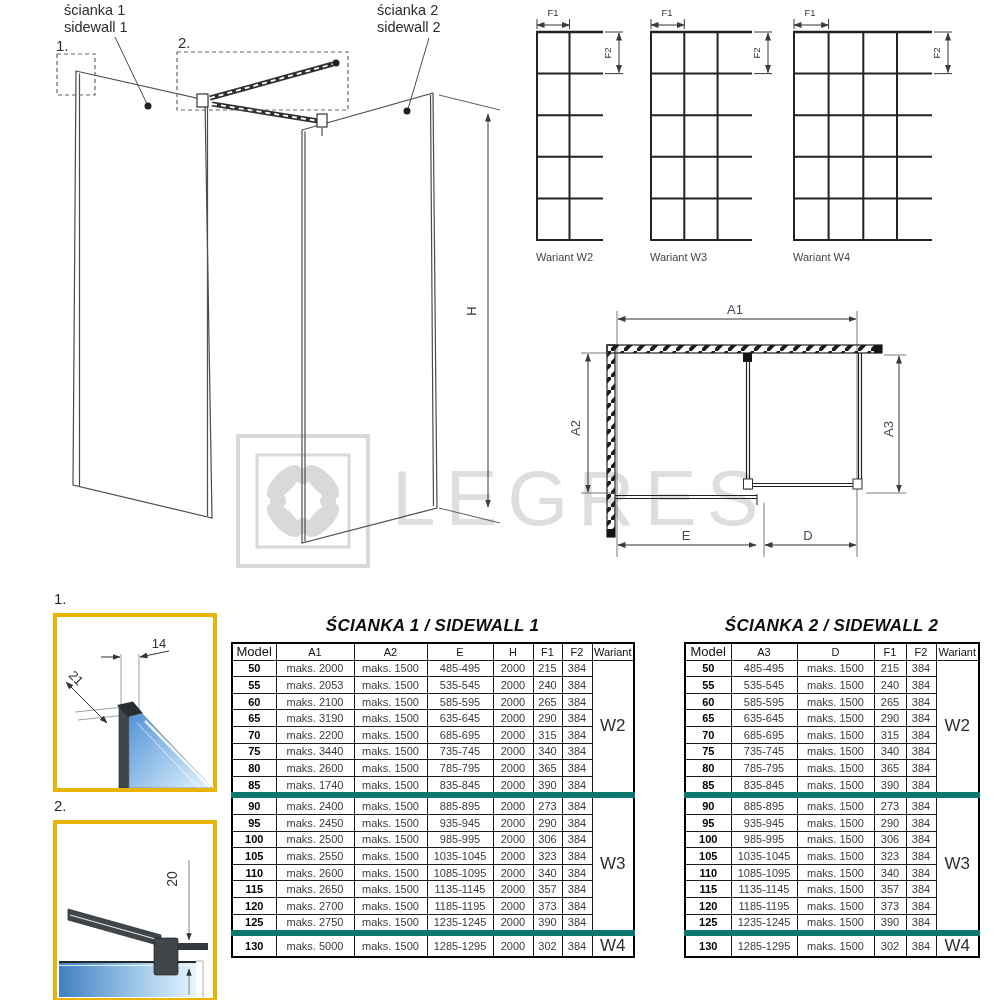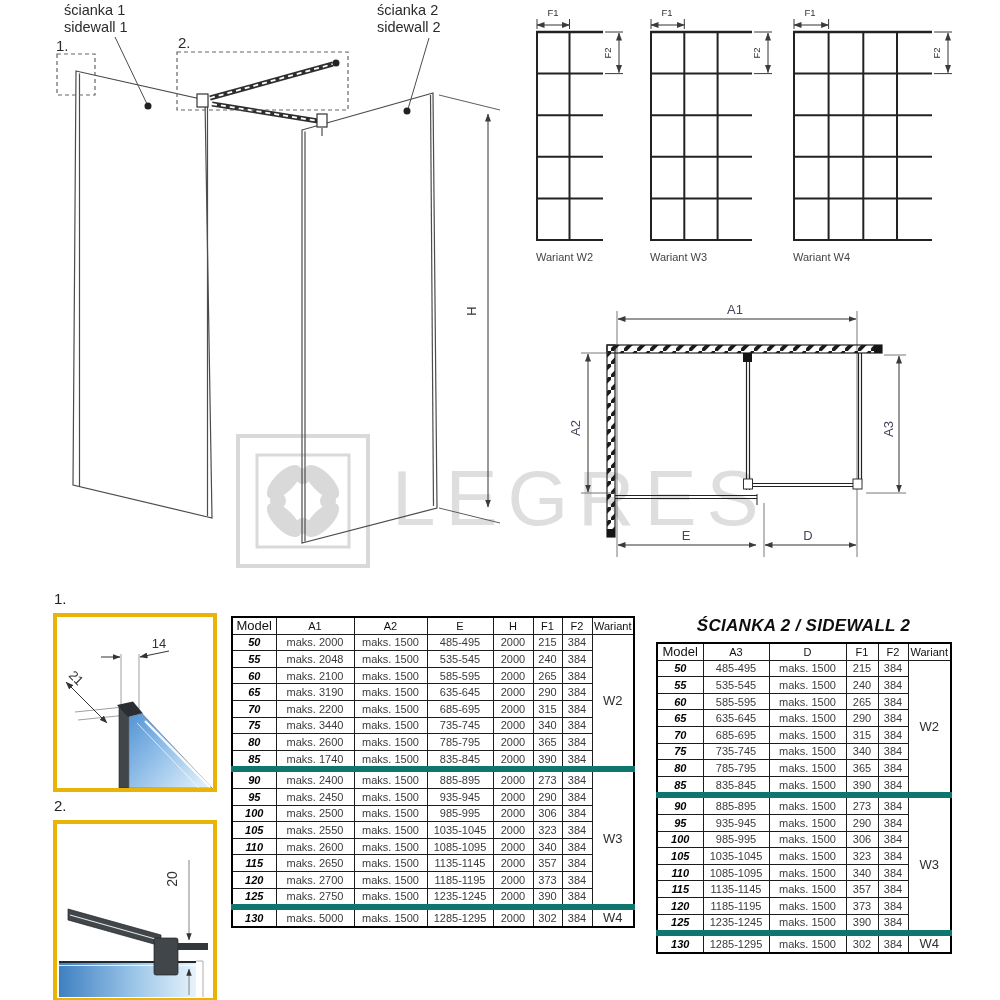--- a/index.html
+++ b/index.html
@@ -13,28 +13,28 @@
   
   .detail-box{position:absolute;border:4px solid #eab308;background:transparent;z-index:2}
   #det1{left:53px;top:613px;width:156px;height:171px}
   #det2{left:53px;top:820px;width:156px;height:174px}
   .det-label{position:absolute;font-size:15px;color:#222;z-index:2}
   #det1-label{left:54px;top:590px}
   #det2-label{left:54px;top:797px}
   
   .spec{position:absolute;top:616px;z-index:3}
   #spec1{left:231px;width:403px}
-  #spec2{left:656px;width:295px}
+  #spec2{left:684px;width:295px}
   .spec-title{font-style:italic;font-weight:bold;font-size:17px;text-align:center;margin:0 0 6px 0;color:#0d0d0d;letter-spacing:.3px;white-space:nowrap}
   table{border-collapse:collapse;table-layout:fixed;width:100%;border:2px solid #000}
   th,td{border:1px solid #1c1c1c;text-align:center;vertical-align:middle;padding:0 1px;height:15.6px;font-size:11px;color:#3a3a3a;overflow:hidden;white-space:nowrap}
   th{font-weight:normal;color:#111}
   th.model-h{font-weight:normal;font-size:13px}
-  td.model{font-weight:bold;font-style:italic;color:#000}
-  td.variant{font-size:13px;color:#2e2e2e}
+  td.model{font-weight:bold;color:#000}
+  td.variant{font-size:17px;color:#2e2e2e}
   tr.grp td{border-top:6px solid #0f766e}
 </style>
 </head>
 <body>
 
 <div class="wm-logo">
   <svg width="134" height="134" viewBox="0 0 134 134">
     <rect x="2" y="2" width="130" height="130" fill="none" stroke="#d9d9d9" stroke-width="4"></rect>
     <rect x="21" y="21" width="92" height="92" fill="none" stroke="#d9d9d9" stroke-width="3"></rect>
     <g fill="#d9d9d9">
@@ -277,20 +277,21 @@
     <rect x="121" y="119" width="30" height="7" fill="#33383d"></rect>
 
     <line x1="132" y1="36" x2="132" y2="116" stroke="#777" stroke-width="0.9" marker-end="url(#arrF)"></line>
     <line x1="132" y1="166" x2="132" y2="145" stroke="#777" stroke-width="0.9" marker-end="url(#arrF)"></line>
     <line x1="132" y1="166" x2="132" y2="171" stroke="#777" stroke-width="0.9"></line>
     <text x="120" y="55" font-size="14" fill="#333" text-anchor="middle" transform="rotate(-90 120 55)">20</text>
   </svg>
 </div>
 
 <div class="spec" id="spec1">
+  <div class="spec-title">ŚCIANKA 1 / SIDEWALL 1</div>
   <table>
     <colgroup>
       <col style="width:44px">
         <col style="width:78px">
         <col style="width:73px">
         <col style="width:66px">
       <col style="width:40px">
         <col style="width:29px">
         <col style="width:30px">
         <col style="width:42px">
@@ -313,21 +314,21 @@
           <td>maks. 2000</td>
           <td>maks. 1500</td>
           <td>485-495</td>
           <td>2000</td>
           <td>215</td>
           <td>384</td>
           <td rowspan="8" class="variant">W2</td>
         </tr>
         <tr>
           <td class="model">55</td>
-          <td>maks. 2048</td>
+          <td>maks. 2053</td>
           <td>maks. 1500</td>
           <td>535-545</td>
           <td>2000</td>
           <td>240</td>
           <td>384</td>
         </tr>
         <tr>
           <td class="model">60</td>
           <td>maks. 2100</td>
           <td>maks. 1500</td>

